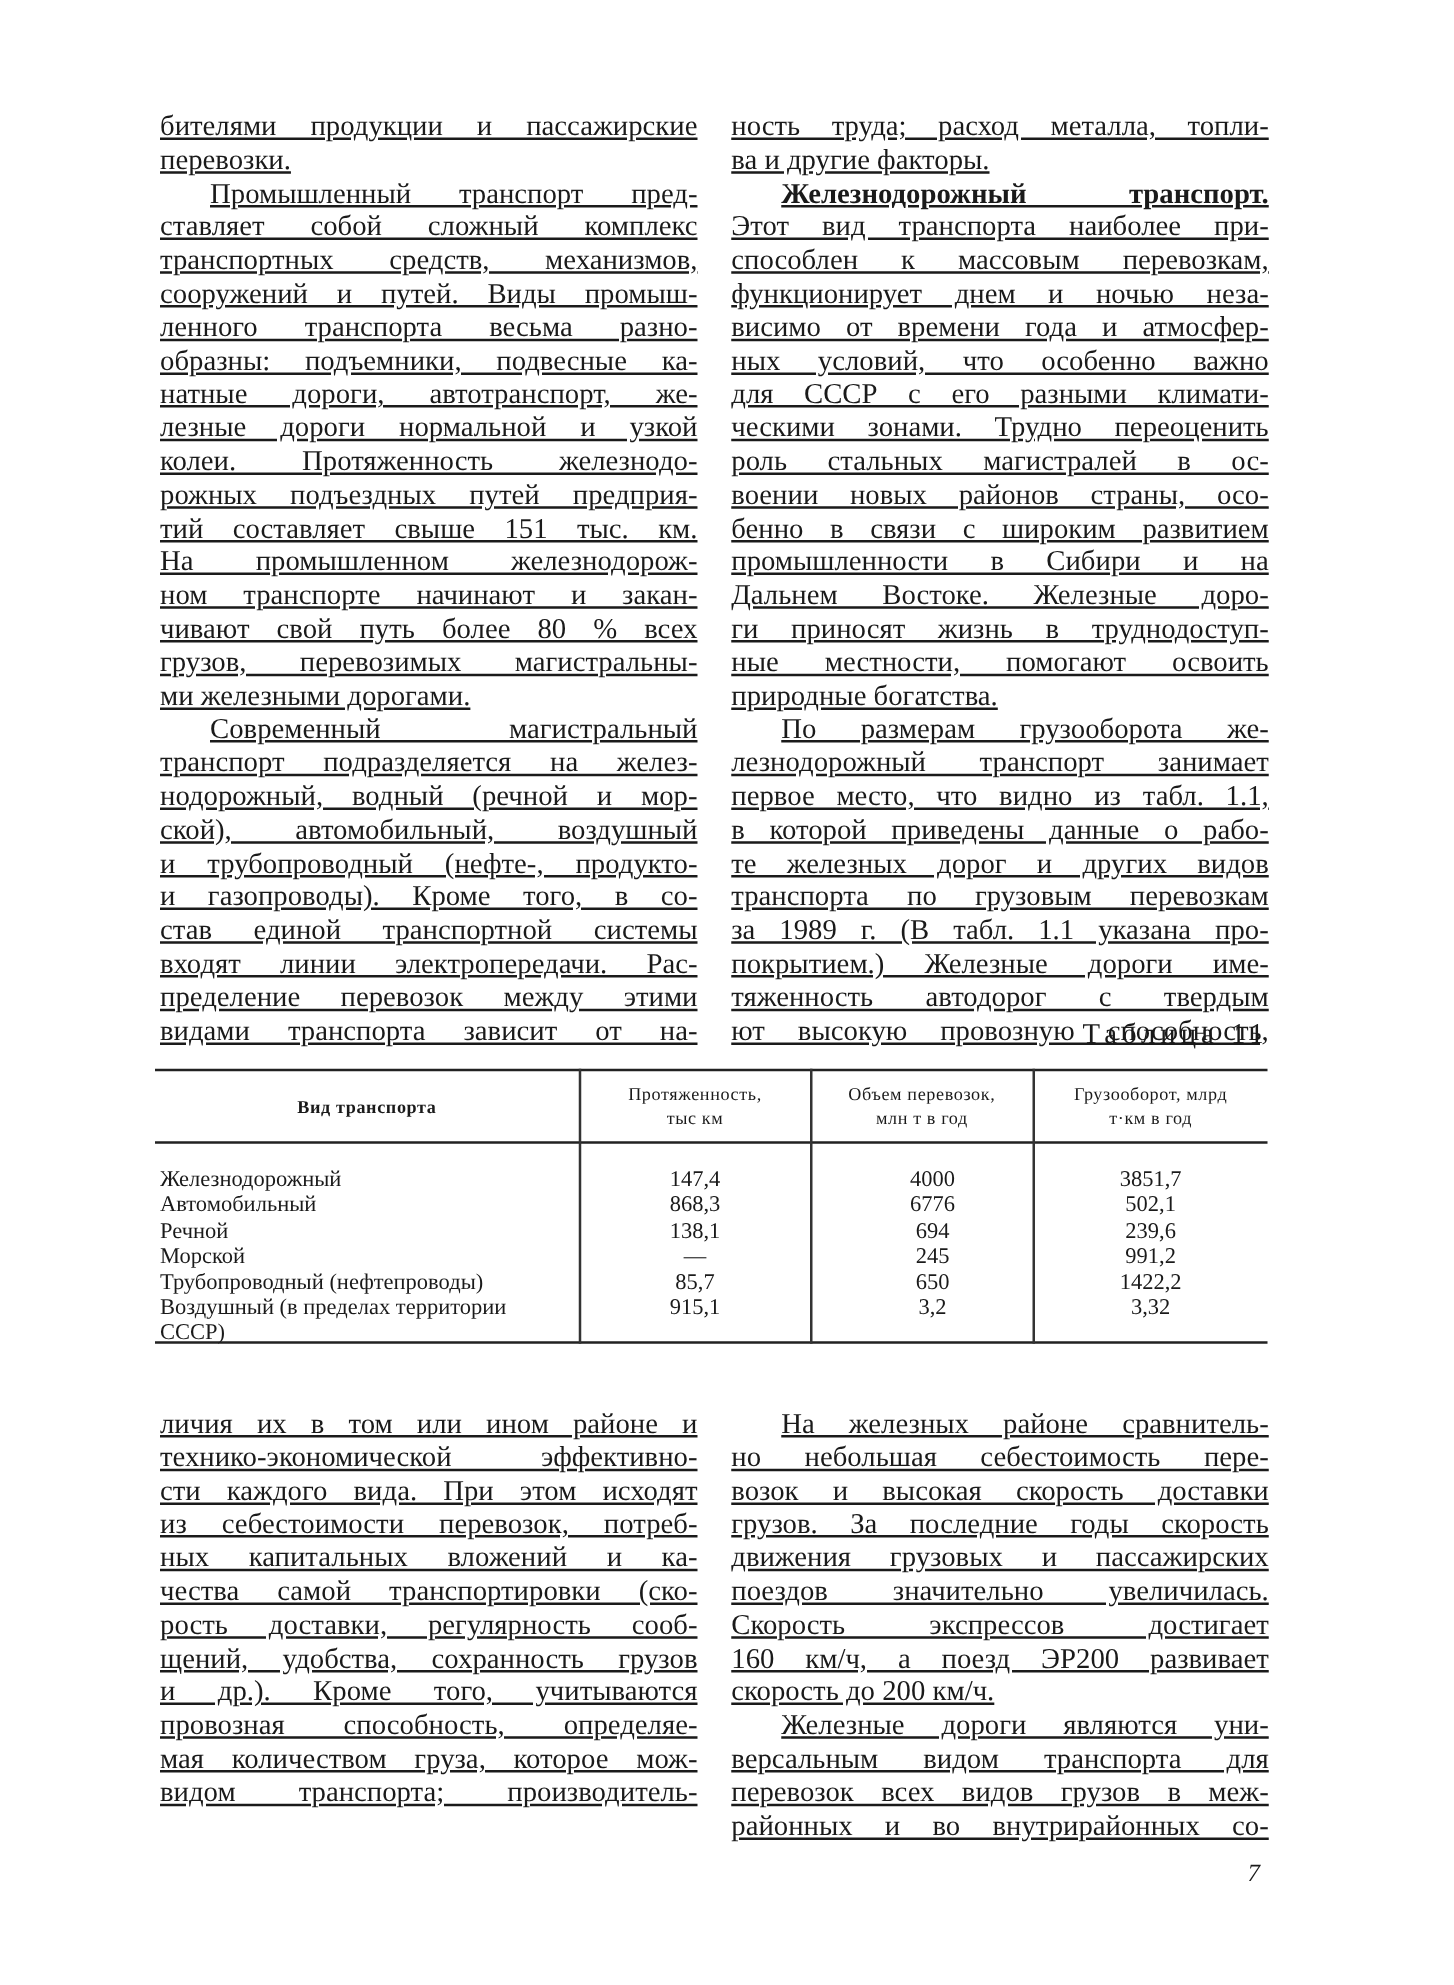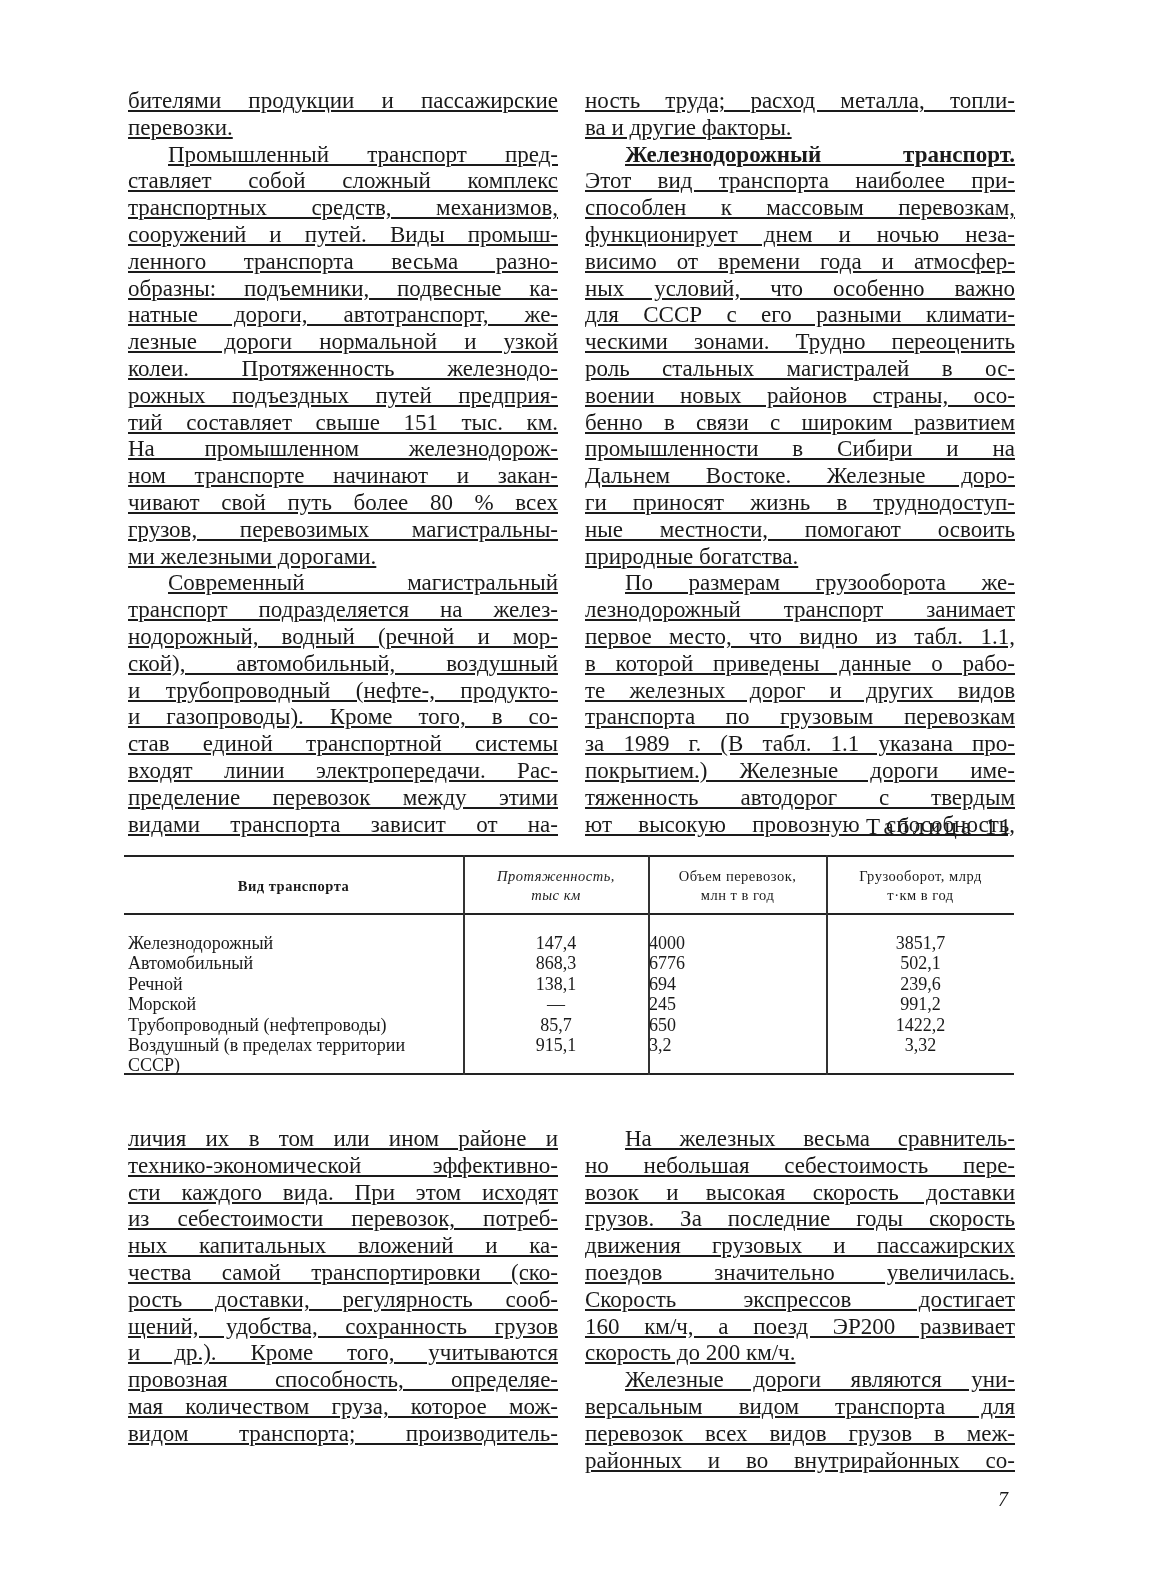--- a/index.html
+++ b/index.html
@@ -15,27 +15,27 @@
   .line.indent { text-indent: 40px; }
   .bold { font-weight: bold; }
   .table-caption { position: absolute; right: 148px; top: 814px; font-size: 23px; letter-spacing: 4px; }
   .table-wrap { position: absolute; left: 124px; top: 855px; width: 890px; }
   .rule-top { position: absolute; left: 0; top: 0; width: 890px; height: 2px; background: #222; }
   .rule-mid { position: absolute; left: 0; top: 58px; width: 890px; height: 2px; background: #222; }
   .rule-bot { position: absolute; left: 0; top: 218px; width: 890px; height: 2px; background: #222; }
   .vline { position: absolute; top: 0; width: 1.5px; height: 220px; background: #333; }
   .v1 { left: 339px; } .v2 { left: 524px; } .v3 { left: 702px; }
   .th { position: absolute; top: 6px; height: 50px; font-size: 14.5px; line-height: 19px; text-align: center; display: flex; flex-direction: column; justify-content: center; letter-spacing: 0.5px; }
-  .th0 { left: 0; width: 339px; font-weight: bold; } .th1 { left: 340px; width: 184px; font-style: italic; } .th2 { left: 525px; width: 177px; } .th3 { left: 703px; width: 187px; }
+  .th0 { left: 0; width: 339px; font-weight: bold; } .th1 { left: 340px; width: 184px; } .th2 { left: 525px; width: 177px; } .th3 { left: 703px; width: 187px; }
   .tbody { position: absolute; left: 0; top: 78px; width: 890px; }
   .tr { position: relative; height: 20.4px; font-size: 18px; line-height: 20.4px; }
   .td { position: absolute; top: 0; white-space: nowrap; }
   .td0 { left: 4px; width: 334px; }
   .td1 { left: 340px; width: 184px; text-align: center; }
-  .td2 { left: 525px; width: 194px; text-align: left; }
+  .td2 { left: 525px; width: 194px; text-align: center; }
   .td3 { left: 703px; width: 187px; text-align: center; }
   .page-number { position: absolute; left: 998px; top: 1488px; font-size: 20px; font-style: italic; }
 </style>
 </head>
 <body>
 
 <div class="col col-tl">
     <span class="line">бителями продукции и пассажирские</span>
     <span class="line last">перевозки.</span>
     <span class="line indent">Промышленный транспорт пред-</span>
@@ -174,21 +174,21 @@
     <span class="line">ных капитальных вложений и ка-</span>
     <span class="line">чества самой транспортировки (ско-</span>
     <span class="line">рость доставки, регулярность сооб-</span>
     <span class="line">щений, удобства, сохранность грузов</span>
     <span class="line">и др.). Кроме того, учитываются</span>
     <span class="line">провозная способность, определяе-</span>
     <span class="line">мая количеством груза, которое мож-</span>
     <span class="line">видом транспорта; производитель-</span>
   </div>
 <div class="col col-br">
-    <span class="line indent">На железных весьма сравнитель-</span>
+    <span class="line indent">На железных районе сравнитель-</span>
     <span class="line">но небольшая себестоимость пере-</span>
     <span class="line">возок и высокая скорость доставки</span>
     <span class="line">грузов. За последние годы скорость</span>
     <span class="line">движения грузовых и пассажирских</span>
     <span class="line">поездов значительно увеличилась.</span>
     <span class="line">Скорость экспрессов достигает</span>
     <span class="line">160 км/ч, а поезд ЭР200 развивает</span>
     <span class="line last">скорость до 200 км/ч.</span>
     <span class="line indent">Железные дороги являются уни-</span>
     <span class="line">версальным видом транспорта для</span>

